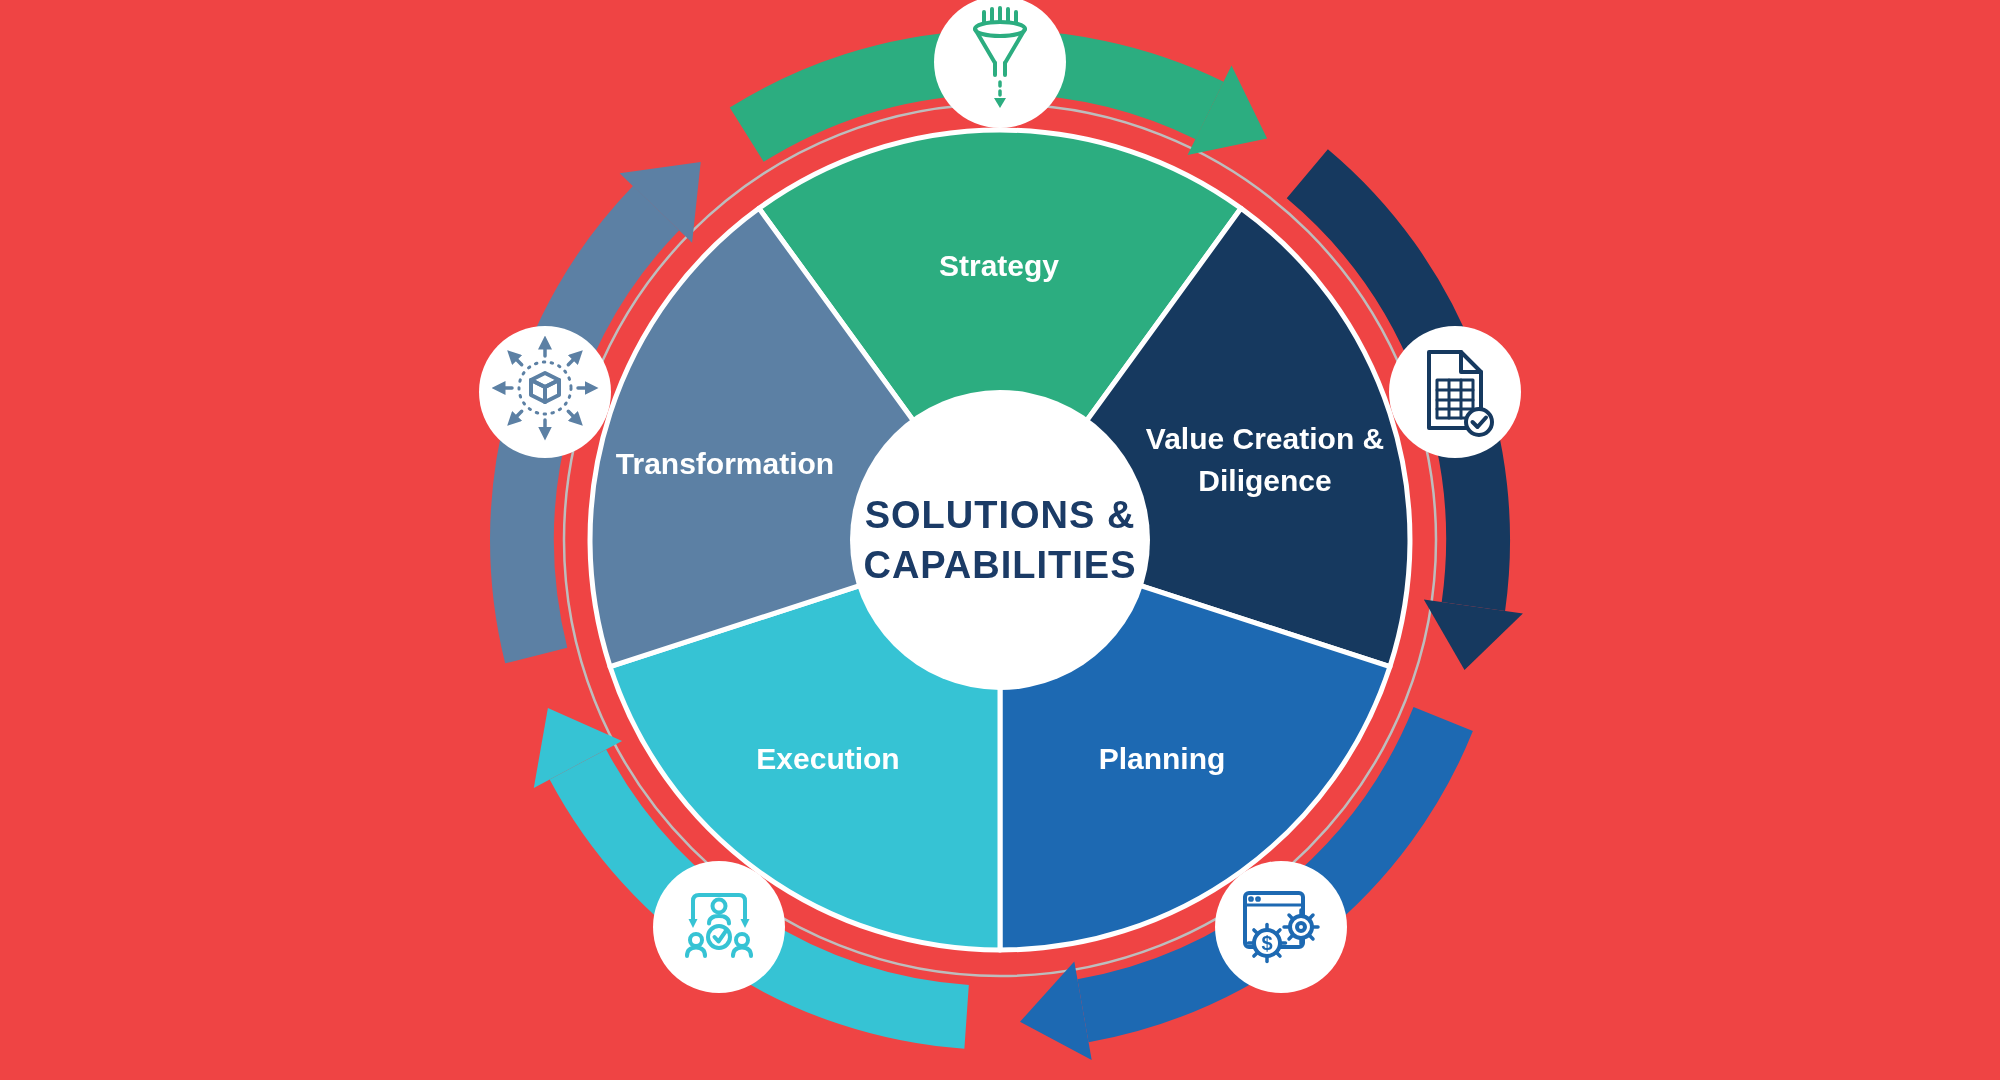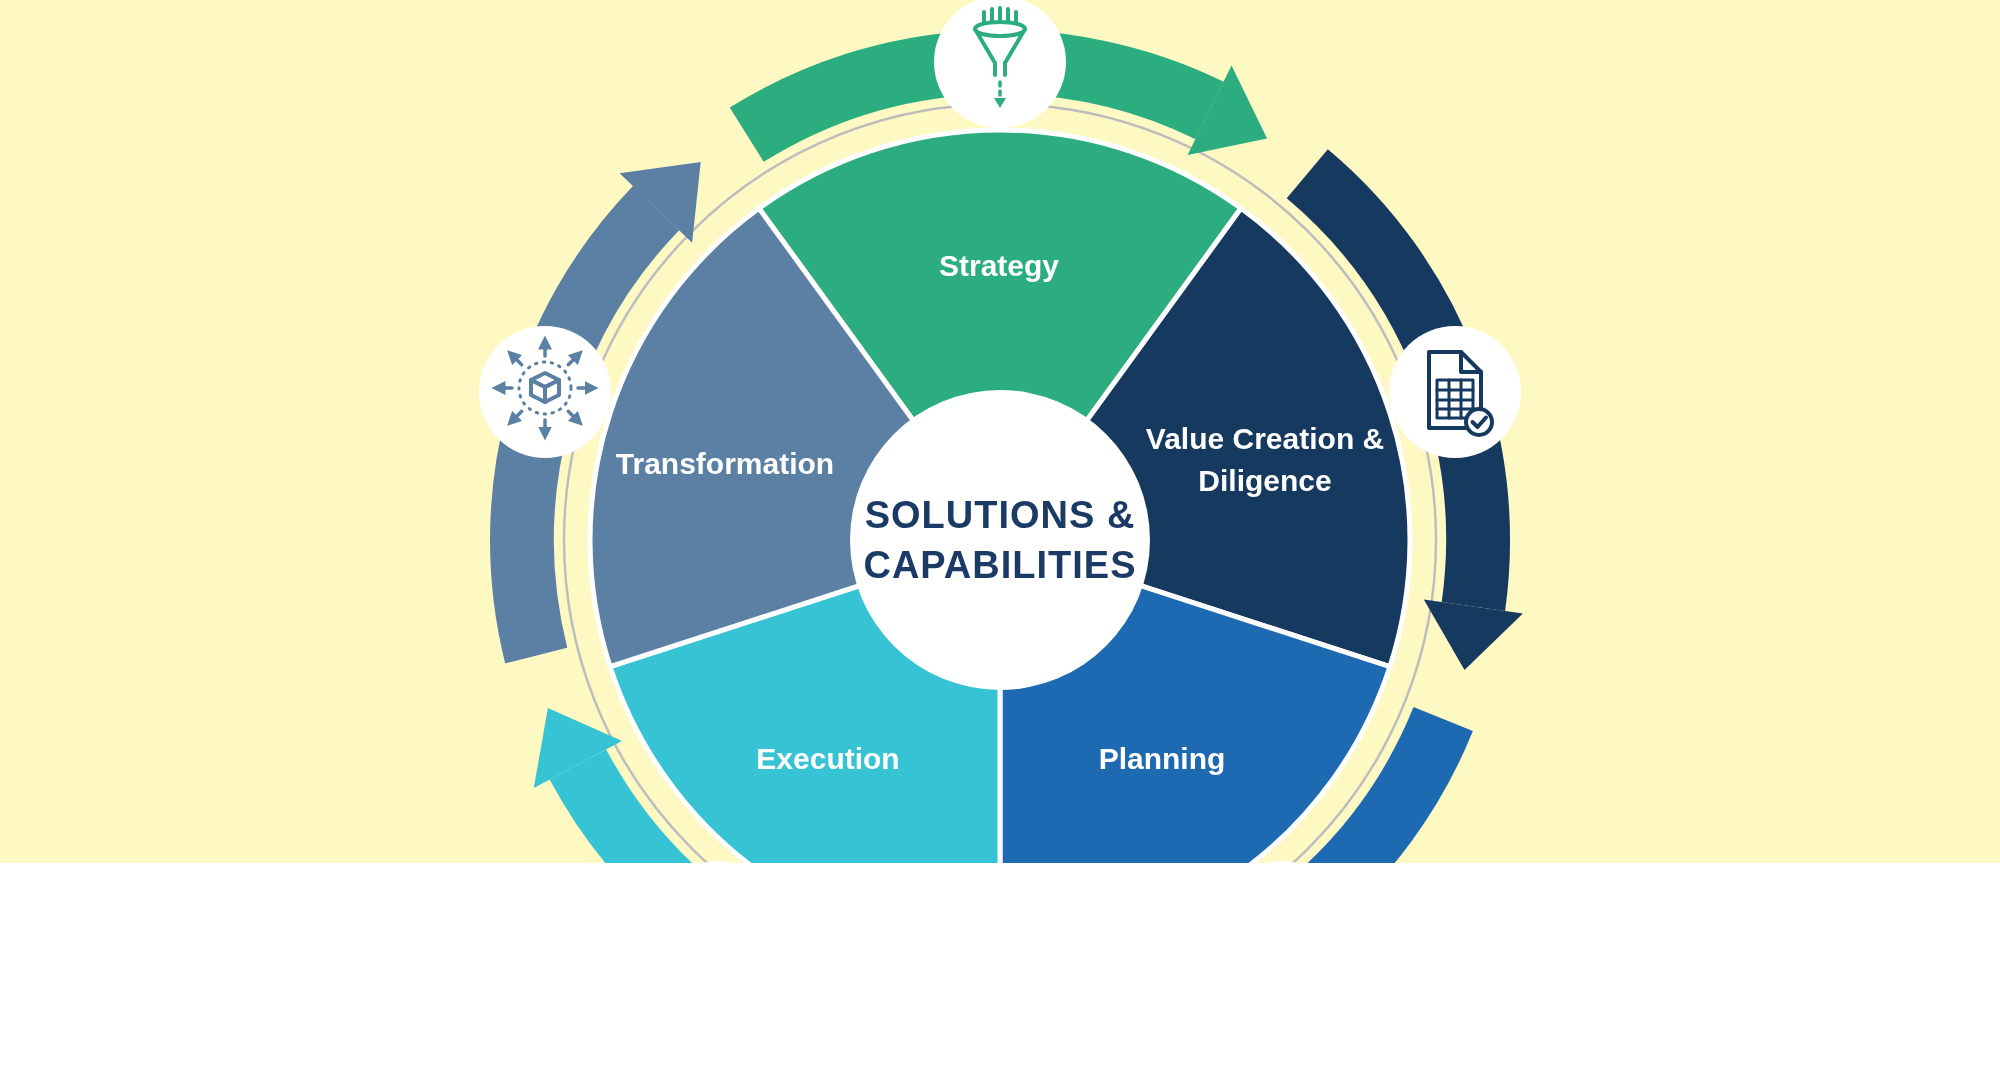--- a/index.html
+++ b/index.html
@@ -1,16 +1,16 @@
 <!DOCTYPE html>
 <html><head>
 <meta charset="utf-8">
 <style>
   html,body{margin:0;padding:0;background:#ffffff;}
-  .canvas{position:relative;width:2000px;height:863px;background:#fef9c3;overflow:hidden;
+  .canvas{position:relative;width:2000px;height:1080px;background:#ef4444;overflow:hidden;
           font-family:"Liberation Sans",sans-serif;}
   svg{display:block;width:2000px;height:1080px;}
   .wedge{stroke:#ffffff;stroke-width:5;stroke-linejoin:round;}
   .seg-label{font-family:"Liberation Sans",sans-serif;font-weight:700;font-size:30px;
              fill:#ffffff;text-anchor:middle;}
   .center-title{font-family:"Liberation Sans",sans-serif;font-weight:700;font-size:38px;
                 letter-spacing:1px;text-anchor:middle;}
   .arrow-arc{fill:none;stroke-width:64;}
   .halo{fill:#ffffff;}
   .icon{fill:none;stroke-width:4;stroke-linecap:round;stroke-linejoin:round;}

